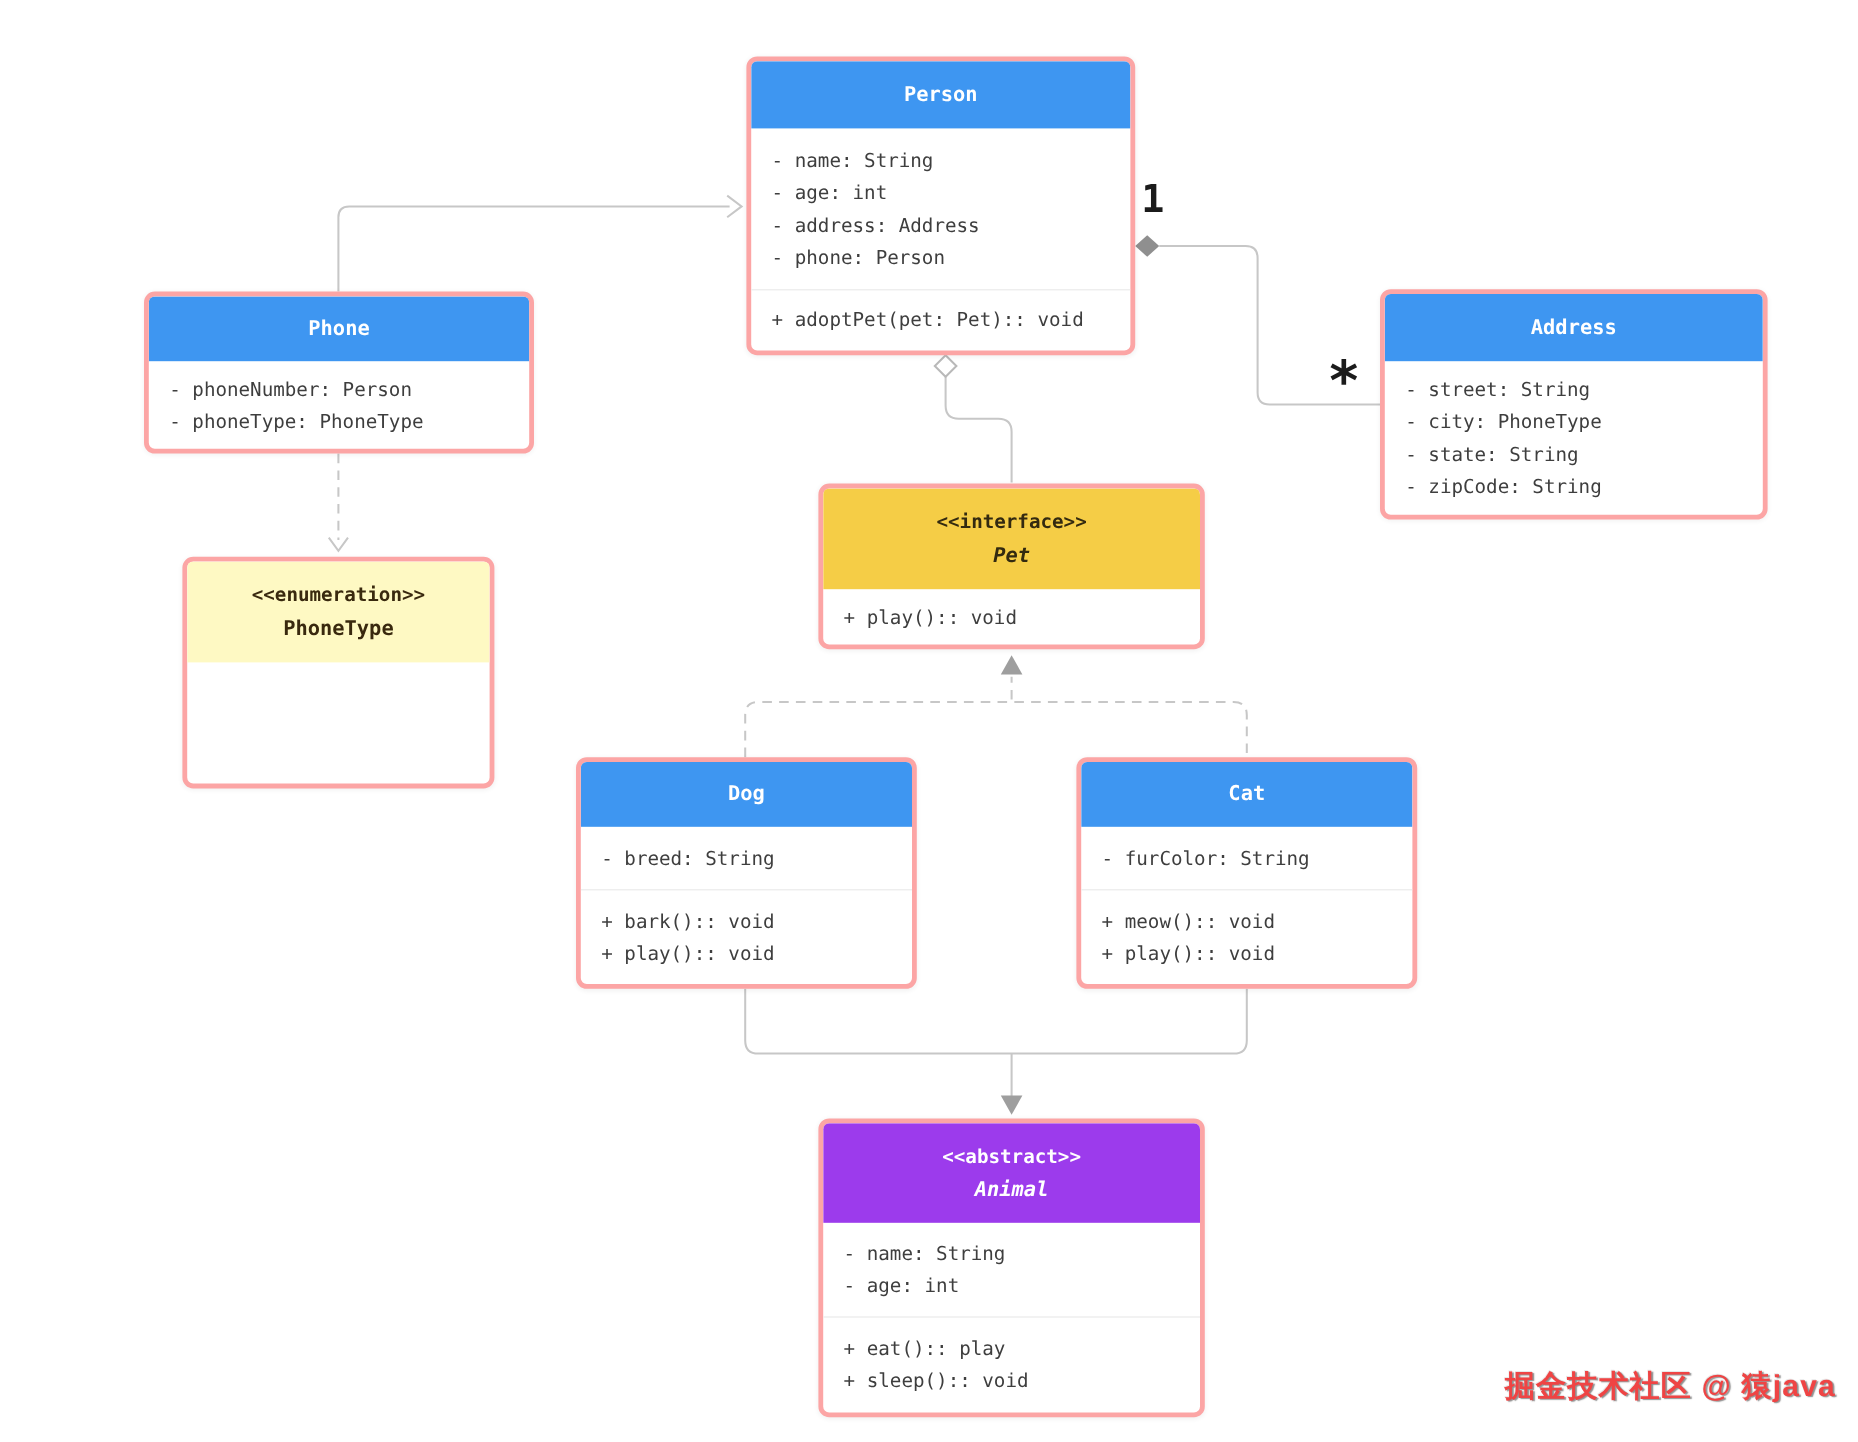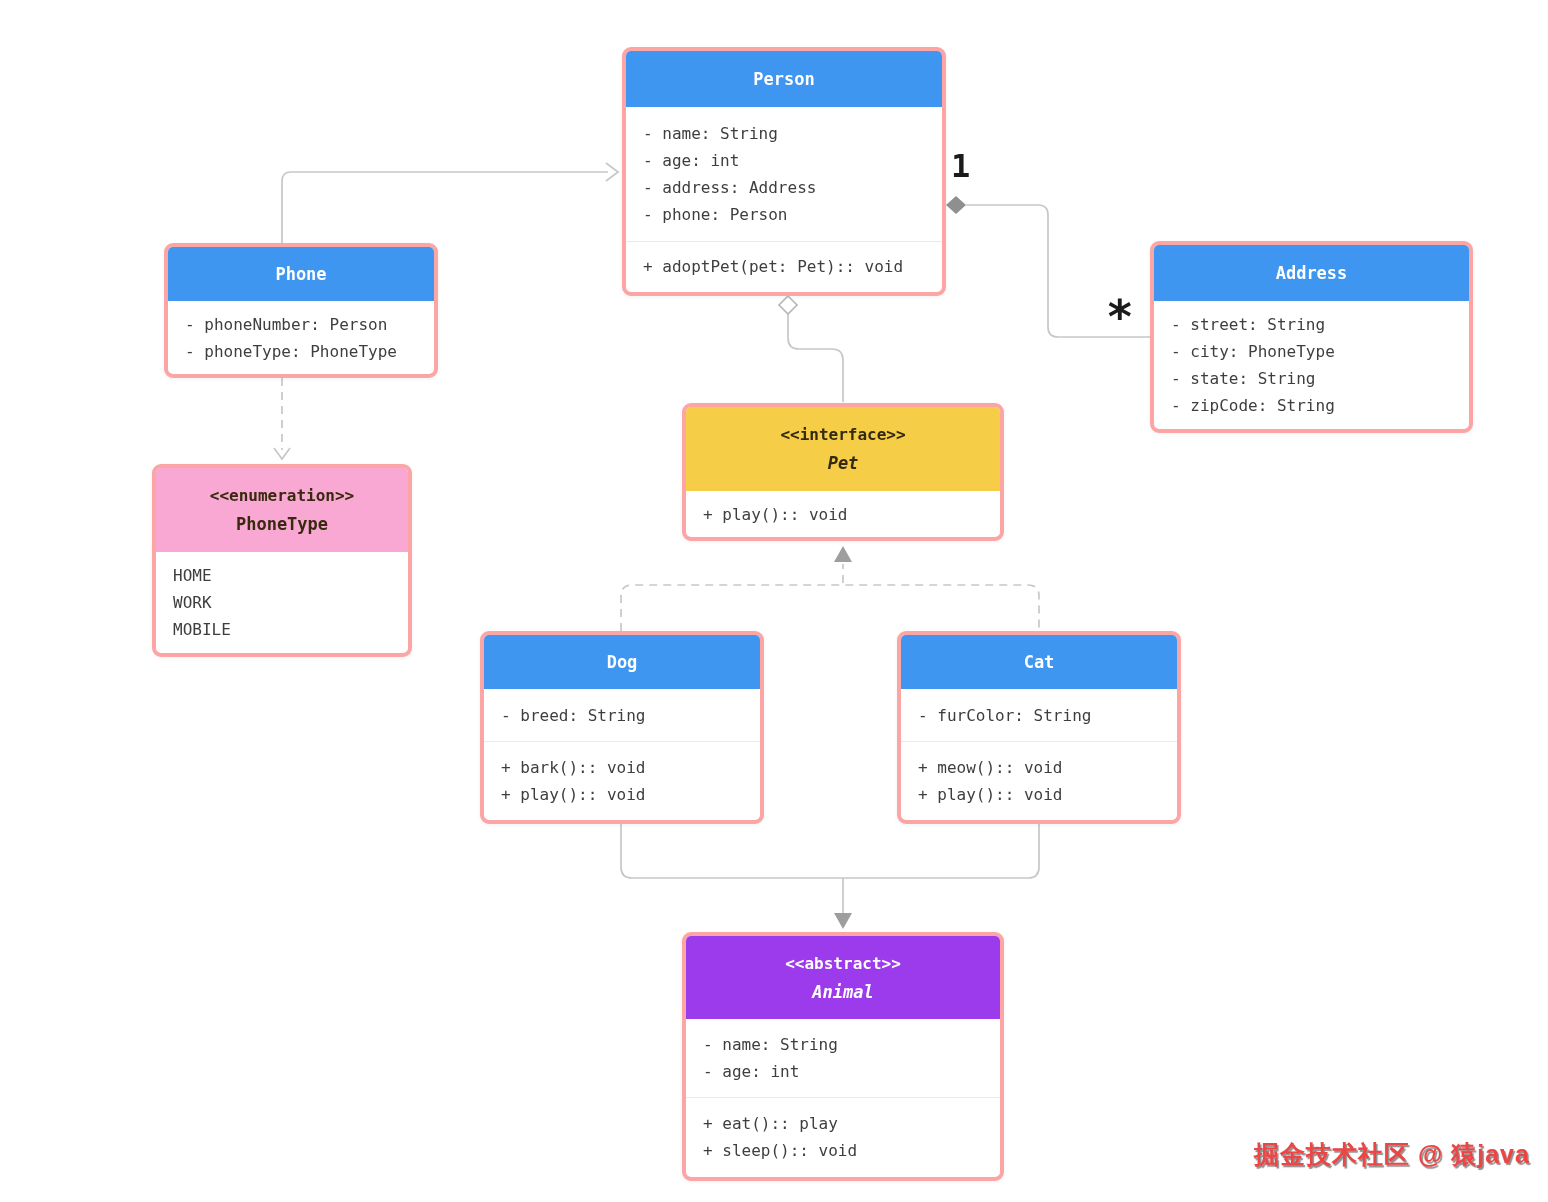--- a/index.html
+++ b/index.html
@@ -26,21 +26,21 @@
     display: flex;
     flex-direction: column;
     align-items: center;
     justify-content: center;
     color: #ffffff;
     font-weight: bold;
     font-size: 17px;
     line-height: 24px;
   }
   .hdr.blue   { background: #3e96f1; }
-  .hdr.orange { background: #f9a8d4; color: #39290e; }
+  .hdr.orange { background: #fef9c3; color: #39290e; }
   .hdr.yellow { background: #f5cd46; color: #332a10; }
   .hdr.purple { background: #9c3bec; }
   .stereotype { font-size: 16px; font-weight: bold; }
   .cname { font-size: 17px; font-weight: bold; margin-top: 4px; }
   .cname.italic { font-style: italic; }
 
   .sec {
     display: flex;
     flex-direction: column;
     justify-content: center;
@@ -112,21 +112,21 @@
       <div>- name: String</div>
       <div>- age: int</div>
       <div>- address: Address</div>
       <div>- phone: Person</div>
     </div>
     <div class="sec" style="height:53px;">
       <div>+ adoptPet(pet: Pet):: void</div>
     </div>
   </div>
 
-  <div class="uml-box" style="left:120px; top:243px; width:274px; height:135px;margin-left:44px;">
+  <div class="uml-box" style="left:120px; top:243px; width:325px; height:135px;">
     <div class="hdr blue" style="height:54px;">Phone</div>
     <div class="sec" style="height:80px;">
       <div>- phoneNumber: Person</div>
       <div>- phoneType: PhoneType</div>
     </div>
   </div>
 
   <div class="uml-box" style="left:1150px; top:241px; width:323px; height:192px;">
     <div class="hdr blue" style="height:56px;">Address</div>
     <div class="sec" style="height:135px;">
@@ -135,25 +135,20 @@
       <div>- state: String</div>
       <div>- zipCode: String</div>
     </div>
   </div>
 
   <div class="uml-box" style="left:152px; top:464px; width:260px; height:193px;">
     <div class="hdr orange" style="height:84px;">
       <div class="stereotype">&lt;&lt;enumeration&gt;&gt;</div>
       <div class="cname">PhoneType</div>
     </div>
-    <div class="sec" style="height:108px;">
-      <div>HOME</div>
-      <div>WORK</div>
-      <div>MOBILE</div>
-    </div>
   </div>
 
   <div class="uml-box" style="left:682px; top:403px; width:322px; height:138px;">
     <div class="hdr yellow" style="height:84px;">
       <div class="stereotype">&lt;&lt;interface&gt;&gt;</div>
       <div class="cname italic">Pet</div>
     </div>
     <div class="sec" style="height:53px;">
       <div>+ play():: void</div>
     </div>

